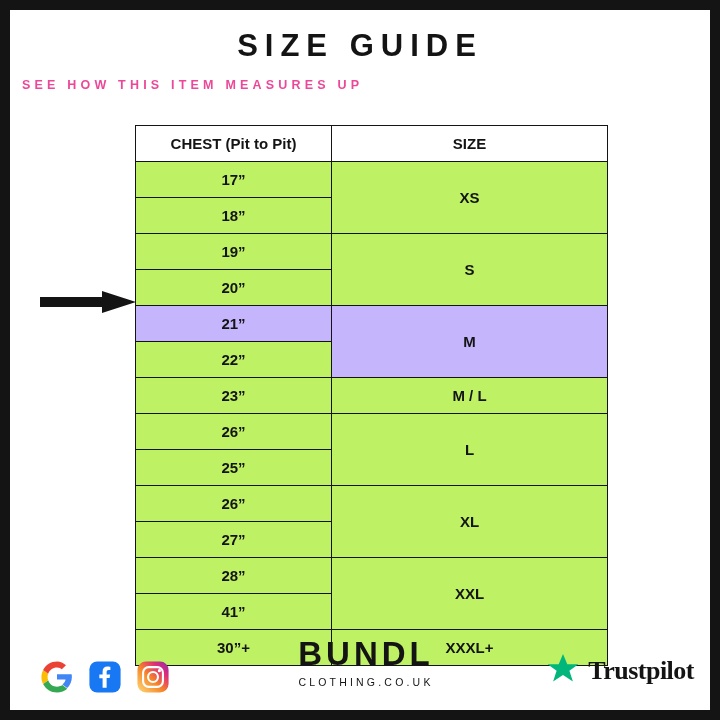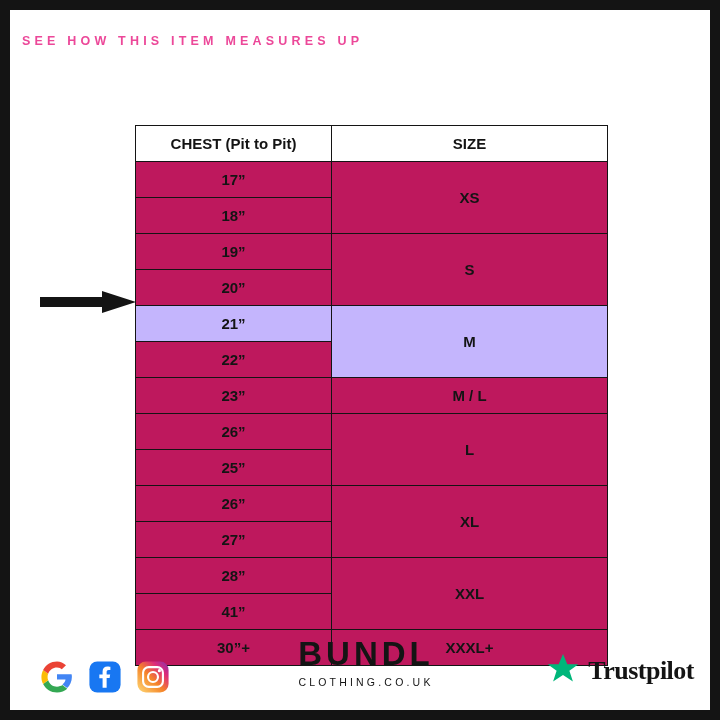--- a/index.html
+++ b/index.html
@@ -67,21 +67,21 @@
     padding: 0;
   }
   td.chest-col { width: 195px; }
   td.size-col  { width: 275px; }
 
   td.hdr {
     background: #ffffff;
     font-size: 16px;
     height: 38px;
   }
-  td.shaded { background: #be185d; }
+  td.shaded { background: #bef264; }
   td.plain  { background: #c4b5fd; }
   td.size-cell { font-size: 16px; }
 
   .arrow {
     position: absolute;
     left: 30px;
     top: 281px;
     width: 96px;
     height: 22px;
   }
@@ -141,20 +141,21 @@
     color: #141414;
     letter-spacing: -0.5px;
   }
 </style>
 </head>
 <body>
 
 <div class="page">
   <div class="inner">
 
+    <div class="title">SIZE GUIDE</div>
     <div class="subtitle">SEE HOW THIS ITEM MEASURES UP</div>
 
     <div class="arrow">
       <svg width="96" height="22" viewBox="0 0 96 22">
         <polygon points="0,6 62,6 62,0 96,11 62,22 62,16 0,16" fill="#141414"></polygon>
       </svg>
     </div>
 
     <div class="table-wrap">
       <table class="size-table">

